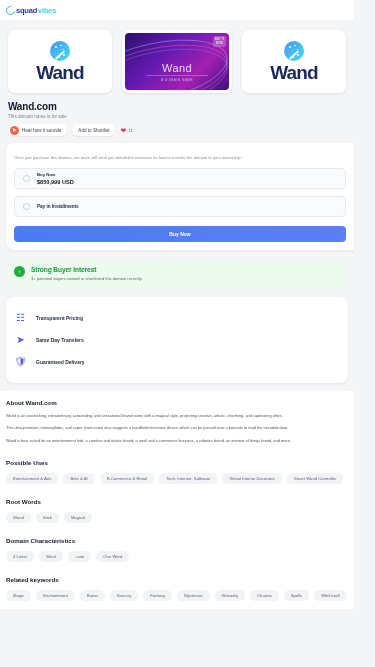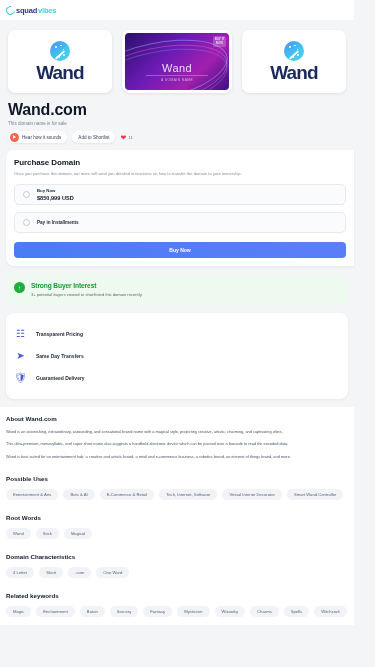--- a/index.html
+++ b/index.html
@@ -49,21 +49,21 @@
   .wv3 { top: 34%; border-color: rgba(140,180,255,.3); }
   .dark-word { position: absolute; left: 0; right: 0; top: 50%; text-align: center;
       font-size: 11px; color: #e9dcf7; letter-spacing: .4px; font-weight: 400; }
   .dark-sub { position: absolute; left: 20%; right: 20%; top: 74%; text-align: center;
       font-size: 3.2px; color: #c8b6e2; letter-spacing: .5px; border-top: .5px solid rgba(255,255,255,.28); padding-top: 2px; }
   .dark-badge { position: absolute; right: 3px; top: 3px; width: 13px; height: 11px; border-radius: 2px;
       background: rgba(255,255,255,.22); font-size: 3px; color: #fff; display:flex; align-items:center; justify-content:center; text-align:center; line-height:1.1; }
 
   
   .titleblock { padding: 4px 8px 0 8px; background: #f4f5f7; }
-  .dn-title { font-size: 16px; font-weight: 700; color: #101828; letter-spacing: -.2px; }
+  .dn-title { font-size: 10px; font-weight: 700; color: #101828; letter-spacing: -.2px; }
   .dn-sub { font-size: 4.6px; color: #7b8494; margin-top: 2px; }
   .actionrow { display: flex; align-items: center; gap: 5px; margin-top: 5px; }
   .pill { background: #fff; border-radius: 10px; height: 12px; display: flex; align-items: center;
           padding: 0 6px; gap: 3px; font-size: 4.6px; color: #3b4354; box-shadow: 0 1px 2px rgba(16,24,40,.07); }
   .play-dot { width: 9px; height: 9px; border-radius: 50%; background: #f2674a; position: relative; margin-left: -4px; }
   .play-dot:after { content:""; position:absolute; left:3.4px; top:2.6px; border-left:3px solid #fff;
           border-top:2px solid transparent; border-bottom:2px solid transparent; }
   .heartwrap { display: flex; align-items: center; gap: 2px; }
   .heart { color: #e8344e; font-size: 7px; line-height: 1; }
   .heartnum { font-size: 4.4px; color: #6b7280; }
@@ -181,21 +181,20 @@
         <span>Add to Shortlist</span>
       </div>
       <div class="heartwrap">
         <span class="heart">❤</span>
         <span class="heartnum">11</span>
       </div>
     </div>
   </div>
 
   <div class="panel panel-wide">
-    <div class="sec-title">Purchase Domain</div>
     <div class="sec-desc">Once you purchase this domain, our team will send you detailed instructions on how to transfer the domain to your ownership.</div>
 
     <div class="optrow">
       <span class="radio"></span>
       <span>
         <span class="opt-l1" style="display:block">Buy Now</span>
         <span class="opt-l2" style="display:block">$850,999 USD</span>
       </span>
     </div>
 

